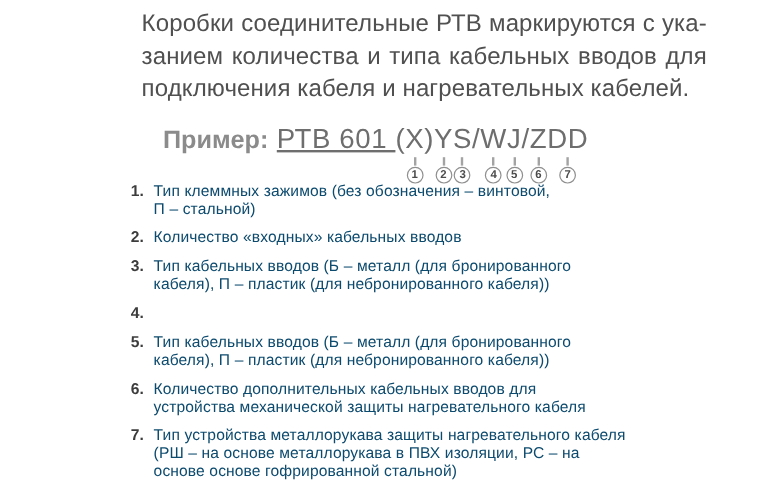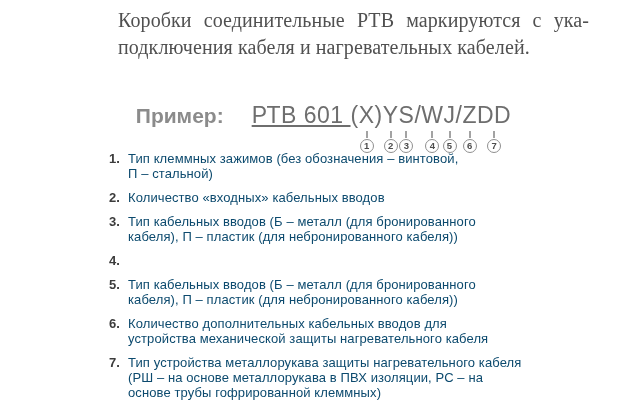--- a/index.html
+++ b/index.html
@@ -24,39 +24,38 @@
     width: 471px;
     font-size: 20px;
     line-height: 27px;
     color: #505050;
     letter-spacing: 0.1px;
   }
   .intro .line {
     display: block;
     text-align: justify;
     text-align-last: justify;
-    font-family: Liberation Serif, serif;
   }
   .intro .line.last {
     text-align-last: left;
   }
 
   
   .example {
     position: absolute;
     left: 118px;
     top: 84px;
     white-space: pre;
     height: 56px;
   }
   .example-label {
     font-weight: bold;
     font-size: 21px;
     color: #8b8b8b;
-    margin-right: 28px;
+    margin-right: 7px;
     vertical-align: baseline;
   }
   .example-code {
     font-size: 23px;
     color: #6e6e6e;
     letter-spacing: 0.5px;
     text-decoration: underline;
   }
   .seg {
     display: inline-block;
@@ -118,20 +117,21 @@
     white-space: nowrap;
   }
 </style>
 </head>
 <body>
 
 <div class="page">
 
   <div class="intro">
       <div class="line">Коробки соединительные РТВ маркируются с ука-</div>
+      <div class="line">занием количества и типа кабельных вводов для</div>
       <div class="line last">подключения кабеля и нагревательных кабелей.</div>
     </div>
 
   <div class="example">
     <span class="example-label">Пример:</span><span class="example-code"><span>РТВ 601 </span><span id="code-segments"><span class="seg">(</span><span class="seg">X<span class="tick"></span><span class="badge">1</span></span><span class="seg">)</span><span class="seg">Y<span class="tick"></span><span class="badge">2</span></span><span class="seg">S<span class="tick"></span><span class="badge">3</span></span><span class="seg">/</span><span class="seg">W<span class="tick"></span><span class="badge">4</span></span><span class="seg">J<span class="tick"></span><span class="badge">5</span></span><span class="seg">/</span><span class="seg">Z<span class="tick"></span><span class="badge">6</span></span><span class="seg">DD<span class="tick"></span><span class="badge">7</span></span></span></span>
   </div>
 
   <div class="legend">
       <div class="legend-item">
         <span class="legend-num">1.</span>
@@ -168,18 +168,18 @@
         <span class="legend-text">
           <span class="tline">Количество дополнительных кабельных вводов для</span>
           <span class="tline">устройства механической защиты нагревательного кабеля</span>
         </span>
       </div>
       <div class="legend-item">
         <span class="legend-num">7.</span>
         <span class="legend-text">
           <span class="tline">Тип устройства металлорукава защиты нагревательного кабеля</span>
           <span class="tline">(РШ – на основе металлорукава в ПВХ изоляции, РС – на</span>
-          <span class="tline">основе трубы гофрированной клеммных)</span>
+          <span class="tline">основе основе гофрированной стальной)</span>
         </span>
       </div>
     </div>
 
 </div>
 
 </body></html>

